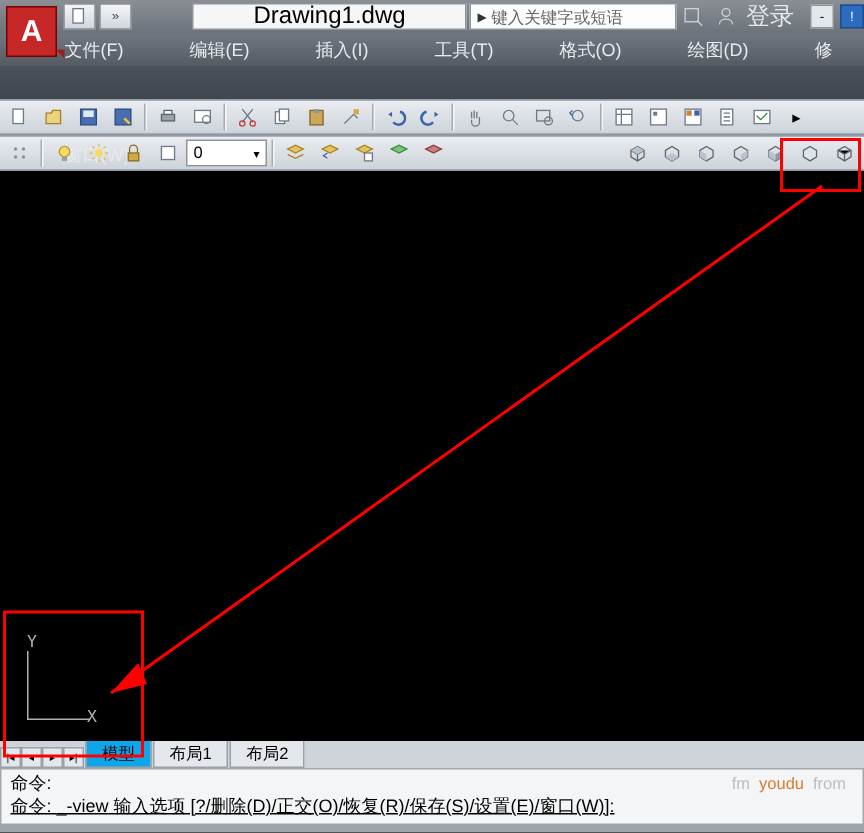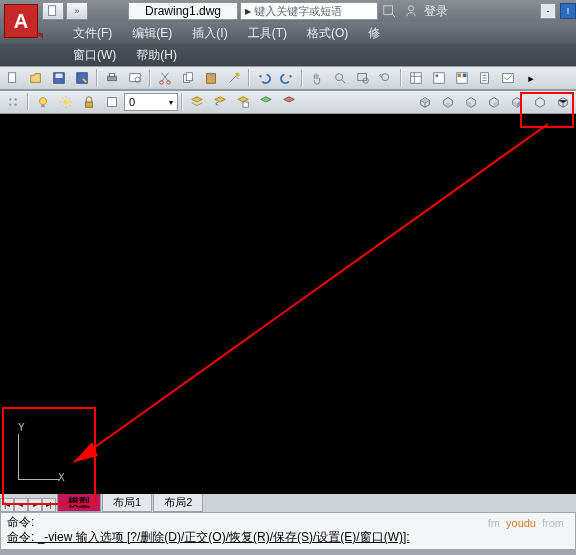--- a/index.html
+++ b/index.html
@@ -2,46 +2,46 @@
 <html><head>
 <meta charset="utf-8">
 <style>
   * { margin: 0; padding: 0; box-sizing: border-box; font-family: "Microsoft YaHei", Arial, sans-serif; }
   body { width: 576px; height: 555px; background: #a0a4ac; overflow: hidden; position: relative; }
   .titlebar { height: 22px; background: linear-gradient(#8a8f96,#6d737a); display: flex; align-items: center; }
   .autocad-logo { width: 34px; height: 34px; background: #c62727; color: #fff; font-weight: bold; font-size: 20px; display: flex; align-items: center; justify-content: center; position: absolute; top: 4px; left: 4px; border: 1px solid #7a0000; z-index: 10; }
   .autocad-logo::after { content: ""; position: absolute; right: -6px; bottom: -2px; width: 0; height: 0; border-left: 6px solid transparent; border-top: 6px solid #9b1f1f; }
   .qat { display: flex; gap: 2px; margin-left: 42px; }
   .qat-btn { width: 22px; height: 18px; background: linear-gradient(#f3f5f8,#d1d6dc); border: 1px solid #8b9096; display: flex; align-items: center; justify-content: center; font-size: 10px; }
-  .filename-area { margin-left: 40px; height: 18px; background: #f4f6f8; border: 1px solid #8e949a; padding: 0 16px; font-size: 12px; display: flex; align-items: center; }
+  .filename-area { margin-left: 40px; height: 18px; background: #f4f6f8; border: 1px solid #8e949a; padding: 0 40px; font-size: 16px; display: flex; align-items: center; }
   .search-box { width: 138px; height: 18px; background: #fcfdff; border: 1px solid #8e949a; margin-left: 2px; font-size: 11px; color: #666; padding: 0 4px; display: flex; align-items: center; }
   .search-box::before { content: "▶"; font-size: 8px; margin-right: 3px; color: #333; }
   .title-icon { width: 22px; height: 18px; display: flex; align-items: center; justify-content: center; font-size: 11px; color: #e5e8ec; }
-  .login-text { color: #e5e8ec; font-size: 12px; margin-left: 2px; }
+  .login-text { color: #e5e8ec; font-size: 16px; margin-left: 2px; }
   .sys-btn { width: 16px; height: 16px; background: #e3e7eb; border: 1px solid #8e949a; display: flex; align-items: center; justify-content: center; font-size: 9px; margin-left: 4px; }
-  .menubar { height: 44px; background: linear-gradient(#727881,#565c64 48%,#4b5159 52%,#3f464e); display: flex; flex-wrap: wrap; padding-left: 63px; }
+  .menubar { height: 44px; background: linear-gradient(#727881,#565c64 48%,#4b5159 52%,#3f464e); display: flex; flex-wrap: wrap; padding-left: 33px; gap: 24px; }
   .menu-item { color: #e7ebef; font-size: 12px; padding: 2px 10px; height: 22px; display: flex; align-items: center; cursor: pointer; }
   .toolbar-row { height: 24px; background: linear-gradient(#eaedf1,#cdd3da); border-top: 1px solid #929aa4; border-bottom: 1px solid #929aa4; display: flex; align-items: center; padding: 0 2px; gap: 1px; }
   .tb-btn { width: 22px; height: 20px; display: flex; align-items: center; justify-content: center; border: 1px solid transparent; font-size: 11px; }
   .tb-sep { width: 2px; height: 18px; border-left: 1px solid #a5abb3; border-right: 1px solid #f4f6f9; margin: 0 2px; }
   .layer-dropdown { width: 54px; height: 18px; background: #fff; border: 1px solid #8e949a; font-size: 11px; display: flex; align-items: center; padding: 0 4px; }
   .highlight-box-tr { position: absolute; top: 92px; right: 2px; width: 54px; height: 36px; border: 2px solid #ff0000; z-index: 20; }
   .highlight-box-bl { position: absolute; left: 2px; bottom: 50px; width: 94px; height: 98px; border: 2px solid #ff0000; z-index: 20; }
   .canvas-area { width: 100%; height: 380px; background: #000; position: relative; overflow: hidden; }
   .arrow-line { position: absolute; top: 4px; right: 18px; width: 520px; height: 376px; z-index: 15; pointer-events: none; }
   .ucs-y { position: absolute; left: 18px; bottom: 60px; color: #aeb1b5; font-size: 11px; font-family: monospace; }
   .ucs-x { position: absolute; left: 58px; bottom: 10px; color: #aeb1b5; font-size: 11px; font-family: monospace; }
   .ucs-axis { position: absolute; left: 18px; bottom: 14px; width: 44px; height: 48px; }
   .ucs-axis::before { content: ""; position: absolute; left: 0; bottom: 0; width: 1px; height: 46px; background: #aeb1b5; }
   .ucs-axis::after { content: ""; position: absolute; left: 0; bottom: 0; height: 1px; width: 42px; background: #aeb1b5; }
   .cv-tabs { height: 18px; background: #ced3da; display: flex; align-items: end; font-size: 11px; }
   .cv-nav { display: flex; gap: 0; }
   .cv-nav-btn { width: 14px; height: 14px; background: #e4e8ed; border: 1px solid #9ba1a9; font-size: 7px; display: flex; align-items: center; justify-content: center; }
   .cv-tab { padding: 1px 10px; background: #e4e8ed; border: 1px solid #9ba1a9; margin-left: 1px; }
-  .cv-tab.active { background: #be185d; font-weight: bold; }
+  .cv-tab.active { background: #0ea5e9; }
   .cmd-area { background: #f3f5f7; border: 1px solid #a1a7af; height: 38px; font-size: 12px; font-family: "SimSun", monospace; padding: 2px 6px; line-height: 15px; overflow: hidden; }
   .cmd-line2 { white-space: nowrap; text-decoration: underline; }
   .wm-bottom { position: absolute; right: 12px; bottom: 26px; color: #b9bec5; font-size: 11px; font-family: monospace; display: flex; gap: 6px; text-align: right; }
   .wm-bottom span:nth-child(2){ color:#db7a2a; }
   .tb-svg { width: 14px; height: 14px; }
 </style>
 </head>
 <body>
 
 <div class="autocad-logo">A</div>
@@ -77,20 +77,21 @@
   <div class="sys-btn" style="margin-left:auto">-</div>
   <div class="sys-btn" style="background:#2b6cc0;color:#fff;border-color:#1d4d8b">!</div>
 </div>
 
 <div class="menubar">
   <div class="menu-item">文件(F)</div>
   <div class="menu-item">编辑(E)</div>
   <div class="menu-item">插入(I)</div>
   <div class="menu-item">工具(T)</div>
   <div class="menu-item">格式(O)</div>
+  <div class="menu-item">绘图(D)</div>
   <div class="menu-item">修</div>
   <div style="flex-basis:100%;height:0"></div>
   <div class="menu-item">窗口(W)</div>
   <div class="menu-item">帮助(H)</div>
 </div>
 
 <div class="toolbar-row">
   <div class="tb-btn">
       <svg class="tb-svg" viewBox="0 0 16 16">
         <rect x="3" y="2" width="8" height="11" fill="#fff" stroke="#6f7885"></rect>

